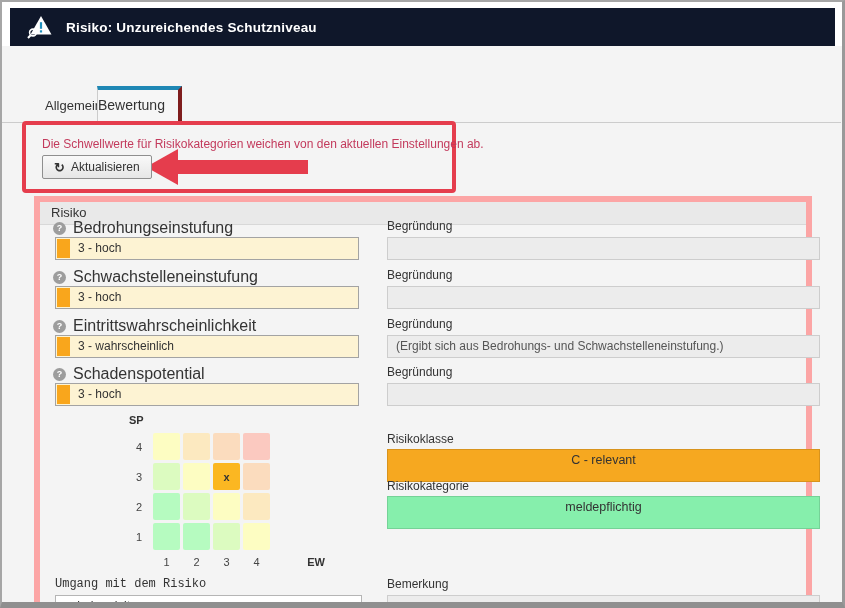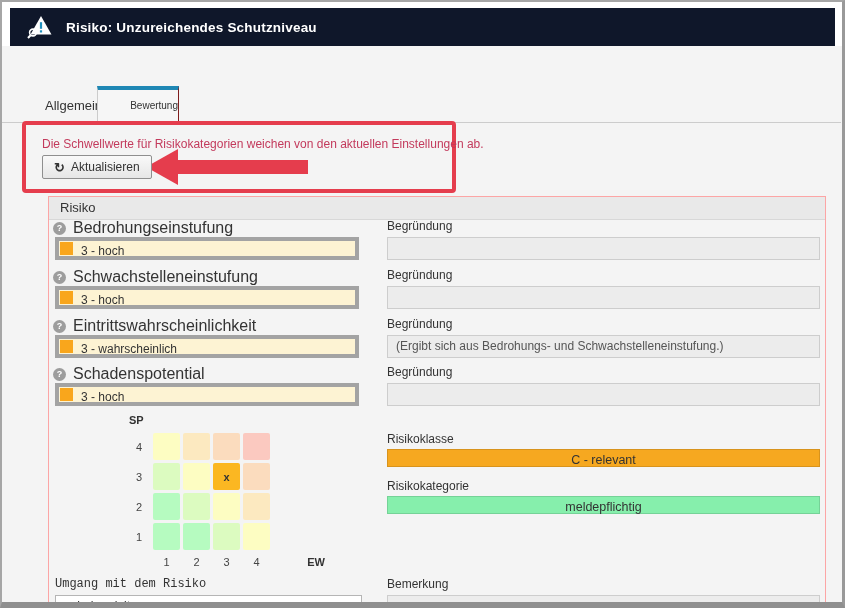--- a/index.html
+++ b/index.html
@@ -24,22 +24,22 @@
   }
   .title-icon{margin-left:16px;width:28px;height:28px;display:inline-block;}
   .title-text{margin-left:12px;color:#fff;font-weight:bold;font-size:13.5px;letter-spacing:.2px;}
   
   .tab-inactive{
     position:absolute;left:30px;top:90px;height:32px;line-height:32px;
     padding:0 15px;font-size:13px;color:#333;z-index:2;cursor:pointer;
   }
   .tab-active{
     position:absolute;left:97px;top:86px;width:80px;height:32px;
-    border-top:4px solid #1e87b4;border-left:1px solid #cccccc;border-right:1px solid #7f1d1d;
-    background:#f6f6f6;text-align:right;line-height:31px;font-size:10px;color:#333;
+    border-top:4px solid #1e87b4;border-left:1px solid #cccccc;border-right:4px solid #7f1d1d;
+    background:#f6f6f6;text-align:left;line-height:31px;font-size:14px;color:#333;
     z-index:2;box-sizing:content-box;cursor:pointer;
   }
   .tab-divider{position:absolute;left:2px;top:122px;width:839px;height:1px;background:#cccccc;z-index:1;}
   
   .warning-text{position:absolute;left:42px;top:137px;font-size:12px;z-index:22;}
   .refresh-btn{
     position:absolute;left:42px;top:155px;height:24px;z-index:22;
     display:inline-flex;align-items:center;gap:6px;padding:0 11px;
     background:linear-gradient(#f9f9f9,#e6e6e6);border:1px solid #8f8f8f;border-radius:2px;
     font-size:12px;color:#333;cursor:pointer;box-sizing:border-box;
@@ -50,37 +50,37 @@
     border:4px solid #e53d4d;border-radius:4px;z-index:20;
   }
   .arrow-head{
     position:absolute;left:146px;top:149px;width:0;height:0;z-index:21;
     border-top:18px solid transparent;border-bottom:18px solid transparent;
     border-right:32px solid #e53d4d;
   }
   .arrow-shaft{position:absolute;left:176px;top:160px;width:132px;height:14px;background:#e53d4d;z-index:21;}
   
   .section-box{
-    position:absolute;left:48px;top:196px;width:778px;height:412px;
-    border:1px solid #fca5a5;box-sizing:border-box;z-index:1;
+    position:absolute;left:34px;top:196px;width:778px;height:412px;
+    border:6px solid #fca5a5;box-sizing:border-box;z-index:1;
   }
   .section-header{
     height:22px;background:#e9e9e9;border-bottom:1px solid #d8d8d8;
     line-height:22px;padding-left:11px;font-size:13px;color:#333;
   }
   
   .lbl{position:absolute;font-size:12px;color:#333;z-index:3;white-space:nowrap;}
   .lbl-row{position:absolute;display:flex;align-items:center;gap:7px;z-index:3;}
   .help-icon{
     width:13px;height:13px;border-radius:50%;background:#9d9d9d;color:#fff;
     font-size:9px;font-weight:bold;text-align:center;line-height:13px;flex:0 0 13px;
   }
   .select-field{
     position:absolute;width:304px;height:23px;box-sizing:border-box;z-index:3;
-    background:#fdf3d3;border:4px solid #a3a3a3;cursor:pointer;
+    background:#fdf3d3;border:1px solid #a3a3a3;cursor:pointer;
   }
   .accent-strip{position:absolute;left:1px;top:1px;bottom:1px;width:13px;background:#f9a61c;}
   .select-text{position:absolute;left:22px;top:0;line-height:21px;font-size:12px;color:#333;white-space:nowrap;}
   .reason-input{
     position:absolute;left:387px;width:433px;height:23px;box-sizing:border-box;z-index:3;
     background:#ececec;border:1px solid #cdcdcd;font-size:12px;color:#555;
     line-height:21px;padding:0 8px;white-space:nowrap;overflow:hidden;
   }
   
   .sp-label{position:absolute;left:129px;top:414px;font-size:11px;font-weight:bold;color:#333;z-index:3;}
@@ -89,21 +89,21 @@
     display:grid;grid-template-columns:22px repeat(4,27px) 30px;grid-auto-rows:27px;gap:3px;
   }
   .m-rowlabel{font-size:11px;color:#444;display:flex;align-items:center;justify-content:center;}
   .m-cell{border-radius:2px;display:flex;align-items:center;justify-content:center;
     font-size:11px;font-weight:bold;color:#333;}
   .m-collabel{font-size:11px;color:#444;display:flex;align-items:flex-start;justify-content:center;padding-top:3px;}
   .m-ew{font-weight:bold;color:#333;margin-left:43px;}
   .m-empty{}
   
   .result-bar{
-    position:absolute;left:387px;width:433px;height:18px;box-sizing:border-box;z-index:3;
+    position:absolute;left:387px;width:433px;height:33px;box-sizing:border-box;z-index:3;
     text-align:center;line-height:21px;font-size:12.5px;color:#333;border:1px solid rgba(0,0,0,0.12);
   }
   
   .bottom-field-left{
     position:absolute;left:55px;top:595px;width:307px;height:22px;box-sizing:border-box;z-index:3;
     background:#ffffff;border:1px solid #b5b5b5;font-size:12px;color:#333;
     line-height:20px;padding:0 8px;
   }
   .bottom-field-right{
     position:absolute;left:387px;top:595px;width:433px;height:22px;box-sizing:border-box;z-index:3;

